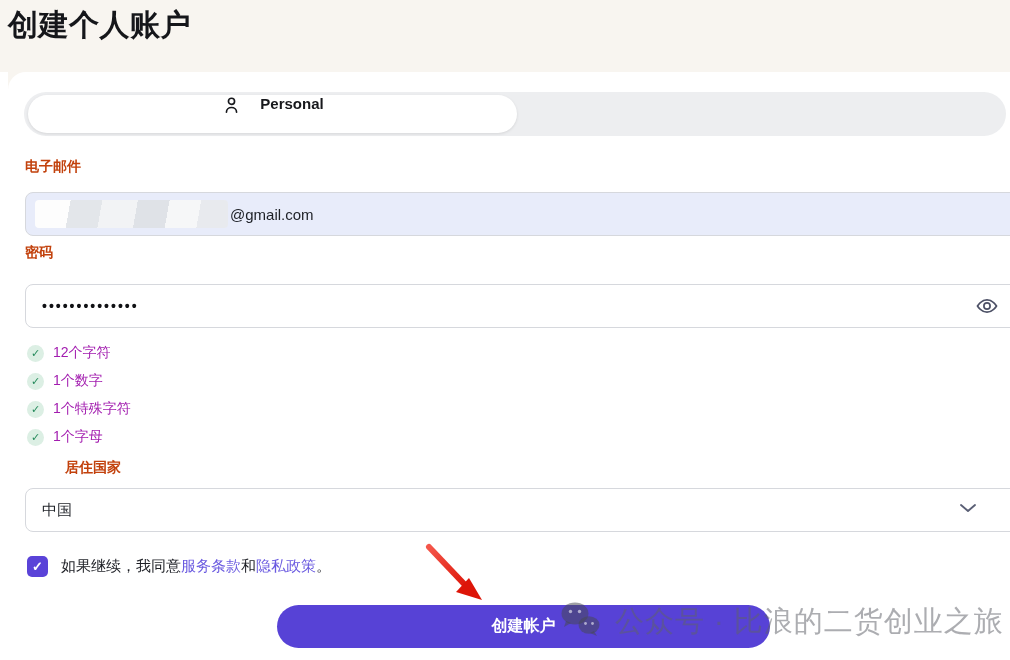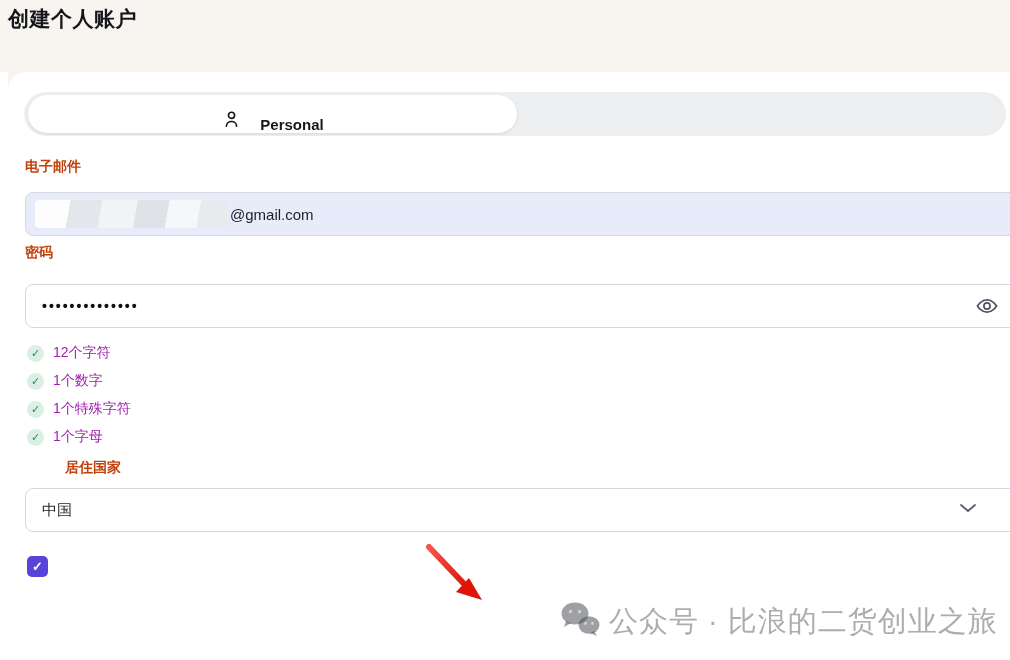--- a/index.html
+++ b/index.html
@@ -3,31 +3,31 @@
 <meta charset="utf-8">
 <style>
   * { margin:0; padding:0; box-sizing:border-box; }
   body { font-family:"Liberation Sans", sans-serif; background:#fff; }
   .screen {
     position:relative; width:1010px; height:660px;
     overflow:hidden; background:#ffffff;
   }
   
   .header { position:absolute; top:0; left:0; width:1010px; height:72px; background:#f8f5f0; }
-  .page-title { position:absolute; top:5px; left:8px; font-size:21px; font-weight:600;
+  .page-title { position:absolute; top:5px; left:8px; font-size:30px; font-weight:600;
     color:#15161a; letter-spacing:.5px; }
   .page-title .bold-seg { font-weight:900; }
   .corner-patch { position:absolute; top:72px; left:8px; width:22px; height:22px; background:#f8f5f0; }
   .card { position:absolute; top:72px; left:8px; width:1012px; height:588px;
     background:#ffffff; border-top-left-radius:18px; }
 
   
   .tabbar { position:absolute; top:92px; left:24px; width:982px; height:44px;
     background:#edeef0; border-radius:22px; }
-  .tab { position:absolute; top:0; height:44px; display:flex; align-items:flex-end;
+  .tab { position:absolute; top:0; height:44px; display:flex; align-items:flex-start;
     justify-content:center; gap:18px; font-size:15px; font-weight:700; cursor:pointer; }
   .tab-personal { left:4px; top:3px; width:489px; height:38px; background:#ffffff;
     border-radius:19px; color:#17181c; box-shadow:0 1px 3px rgba(0,0,0,.10); }
   .tab-business { left:493px; width:485px; color:#5d6272; }
 
   
   .field-label { position:absolute; left:25px; font-size:14px; color:#c2410c;font-weight:bold; }
   .lbl-email    { top:158px; }
   .lbl-password { top:244px; }
   .lbl-country  { top:459px;margin-left:40px; }
@@ -69,21 +69,21 @@
   .terms-link { color:#6a5ae0; text-decoration:none; cursor:pointer; }
 
   
   .submit-btn { position:absolute; left:277px; top:605px; width:493px; height:43px;
     border:none; border-radius:22px; background:#5742d6; color:#ffffff;
     font-size:16px; font-weight:700; font-family:"Liberation Sans", sans-serif;
     cursor:pointer; z-index:2; }
 
   
   .watermark { position:absolute; left:560px; top:601px; display:flex; align-items:center;
-    gap:9px; z-index:3; pointer-events:none; }
+    gap:15px; z-index:3; pointer-events:none; }
   .watermark-text { font-size:29px; color:rgba(96,98,106,.52); letter-spacing:1px; white-space:nowrap; }
 
   
   .anno-arrow { position:absolute; left:420px; top:541px; z-index:4; pointer-events:none; }
 </style>
 </head>
 <body>
 
 <div class="screen">
 
@@ -149,22 +149,24 @@
     <span class="select-value">中国</span>
   </div>
   <span class="chevron">
     <svg width="20" height="14" viewBox="0 0 20 14" fill="none" stroke="#5a5f75" stroke-width="1.9" stroke-linecap="round" stroke-linejoin="round">
       <path d="M3 4l7 6 7-6"></path>
     </svg>
   </span>
 
   <div class="terms-row">
     <div class="checkbox">✓</div>
+    <div class="terms-text"><span>如果继续，我同意</span><a class="terms-link">服务条款</a><span>和</span><a class="terms-link">隐私政策</a><span>。</span></div>
   </div>
 
+  <button class="submit-btn">创建帐户</button>
 
   <div class="watermark">
     <span>
       <svg width="40" height="37" viewBox="0 0 40 37">
         <g fill="rgba(70,72,80,0.52)">
           <ellipse cx="15" cy="12.5" rx="13.5" ry="11"></ellipse>
           <path d="M6 20 L4 26 L11 22 Z"></path>
           <ellipse cx="29" cy="24" rx="10.5" ry="8.8"></ellipse>
           <path d="M34 30 L37 35 L30 32 Z"></path>
         </g>

